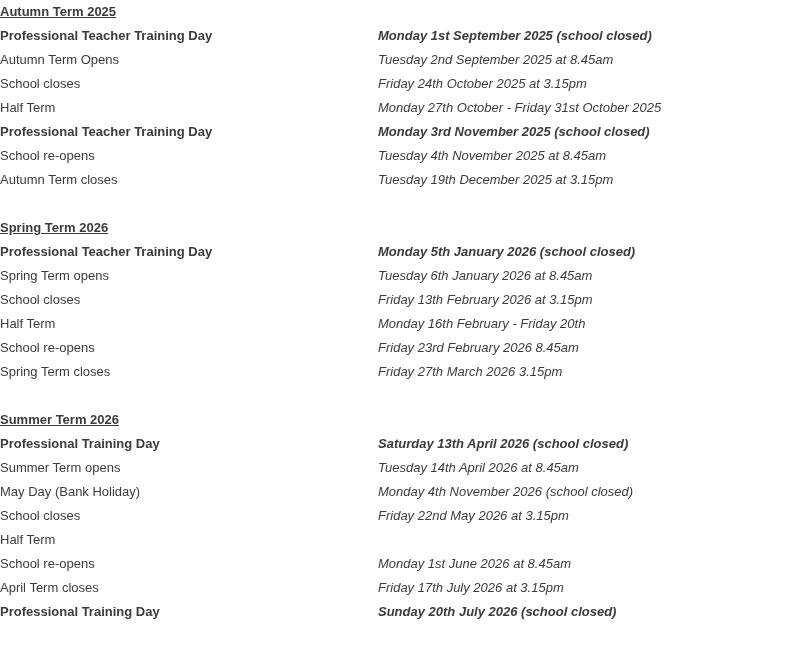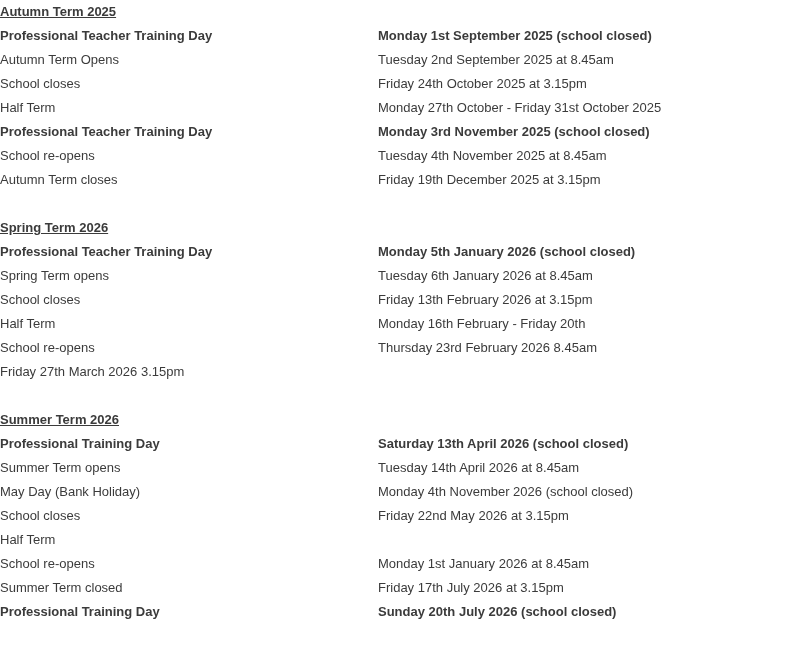--- a/index.html
+++ b/index.html
@@ -30,20 +30,21 @@
     align-items: flex-end;
   }
   .label {
     width: 378px;
     flex: 0 0 378px;
     white-space: nowrap;
   }
   .value {
     flex: 1;
     white-space: nowrap;
+    font-style: italic;
   }
   .bold { font-weight: bold; }
 </style>
 </head>
 <body>
 
 <div class="doc">
 
   <div class="section">
     <div class="heading">Autumn Term 2025</div>
@@ -66,21 +67,21 @@
     <div class="row">
       <span class="label bold">Professional Teacher Training Day</span>
       <span class="value bold">Monday 3rd November 2025 (school closed)</span>
     </div>
     <div class="row">
       <span class="label">School re-opens</span>
       <span class="value">Tuesday 4th November 2025 at 8.45am</span>
     </div>
     <div class="row">
       <span class="label">Autumn Term closes</span>
-      <span class="value">Friday 19th December 2025 at 3.15pm</span>
+      <span class="value">Tuesday 19th December 2025 at 3.15pm</span>
     </div>
   </div>
 
   <div class="section">
     <div class="heading">Spring Term 2026</div>
     <div class="row">
       <span class="label bold">Professional Teacher Training Day</span>
       <span class="value bold">Monday 5th January 2026 (school closed)</span>
     </div>
     <div class="row">
@@ -90,23 +91,24 @@
     <div class="row">
       <span class="label">School closes</span>
       <span class="value">Friday 13th February 2026 at 3.15pm</span>
     </div>
     <div class="row">
       <span class="label">Half Term</span>
       <span class="value">Monday 16th February - Friday 20th</span>
     </div>
     <div class="row">
       <span class="label">School re-opens</span>
-      <span class="value">Thursday 23rd February 2026 8.45am</span>
+      <span class="value">Friday 23rd February 2026 8.45am</span>
     </div>
     <div class="row">
+      <span class="label">Spring Term closes</span>
       <span class="value">Friday 27th March 2026 3.15pm</span>
     </div>
   </div>
 
   <div class="section">
     <div class="heading">Summer Term 2026</div>
     <div class="row">
       <span class="label bold">Professional Training Day</span>
       <span class="value bold">Saturday 13th April 2026 (school closed)</span>
     </div>
@@ -120,24 +122,24 @@
     </div>
     <div class="row">
       <span class="label">School closes</span>
       <span class="value">Friday 22nd May 2026 at 3.15pm</span>
     </div>
     <div class="row">
       <span class="label">Half Term</span>
     </div>
     <div class="row">
       <span class="label">School re-opens</span>
-      <span class="value">Monday 1st January 2026 at 8.45am</span>
+      <span class="value">Monday 1st June 2026 at 8.45am</span>
     </div>
     <div class="row">
-      <span class="label">Summer Term closed</span>
+      <span class="label">April Term closes</span>
       <span class="value">Friday 17th July 2026 at 3.15pm</span>
     </div>
     <div class="row">
       <span class="label bold">Professional Training Day</span>
       <span class="value bold">Sunday 20th July 2026 (school closed)</span>
     </div>
   </div>
 
 </div>
 

